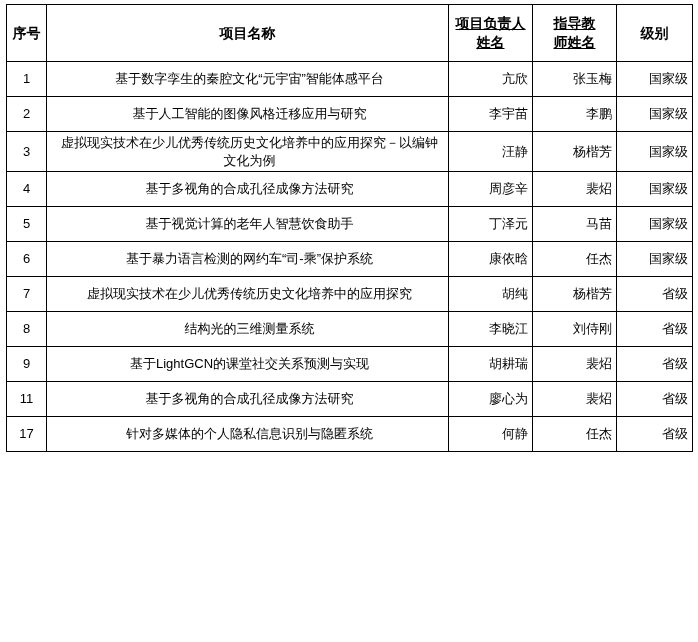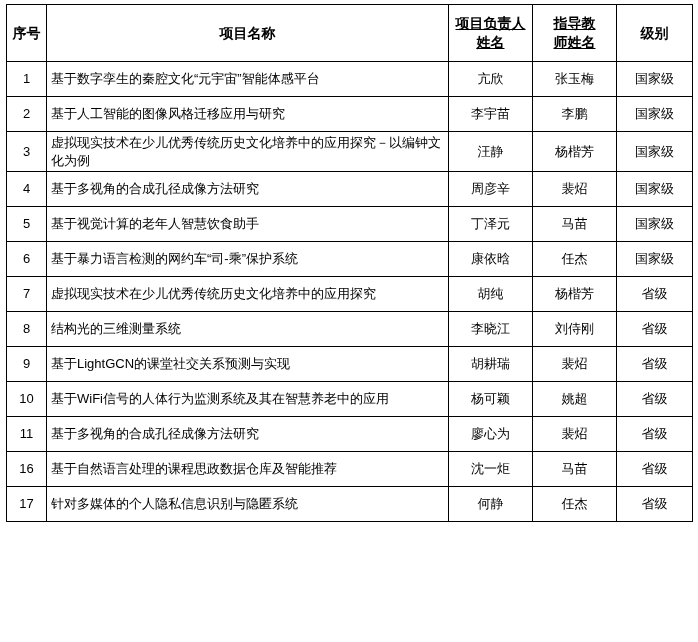--- a/index.html
+++ b/index.html
@@ -43,28 +43,29 @@
   col.c-leader{ width: 84px; }
   col.c-mentor{ width: 84px; }
   col.c-level { width: 76px; }
 
   tbody td.idx {
     text-align: center;
     font-size: 13px;
     height: 30px;
   }
   tbody td.name {
-    text-align: left;
+    text-align: center;
+    padding-left: 8px;
     font-size: 13px;
     margin-left: 48px;
   }
   tbody td.leader,
   tbody td.mentor,
   tbody td.level {
-    text-align: center;
+    text-align: right;
     font-size: 13px;
   }
   .hdr-line {
     display: block;
     text-decoration: underline;
   }
 </style>
 </head>
 <body>
 
@@ -150,38 +151,24 @@
           <td class="level">省级</td>
         </tr>
         <tr>
           <td class="idx">9</td>
           <td class="name">基于LightGCN的课堂社交关系预测与实现</td>
           <td class="leader">胡耕瑞</td>
           <td class="mentor">裴炤</td>
           <td class="level">省级</td>
         </tr>
         <tr>
-          <td class="idx">10</td>
-          <td class="name">基于WiFi信号的人体行为监测系统及其在智慧养老中的应用</td>
-          <td class="leader">杨可颖</td>
-          <td class="mentor">姚超</td>
-          <td class="level">省级</td>
-        </tr>
-        <tr>
           <td class="idx">11</td>
           <td class="name">基于多视角的合成孔径成像方法研究</td>
           <td class="leader">廖心为</td>
           <td class="mentor">裴炤</td>
-          <td class="level">省级</td>
-        </tr>
-        <tr>
-          <td class="idx">16</td>
-          <td class="name">基于自然语言处理的课程思政数据仓库及智能推荐</td>
-          <td class="leader">沈一炬</td>
-          <td class="mentor">马苗</td>
           <td class="level">省级</td>
         </tr>
         <tr>
           <td class="idx">17</td>
           <td class="name">针对多媒体的个人隐私信息识别与隐匿系统</td>
           <td class="leader">何静</td>
           <td class="mentor">任杰</td>
           <td class="level">省级</td>
         </tr>
       </tbody>

